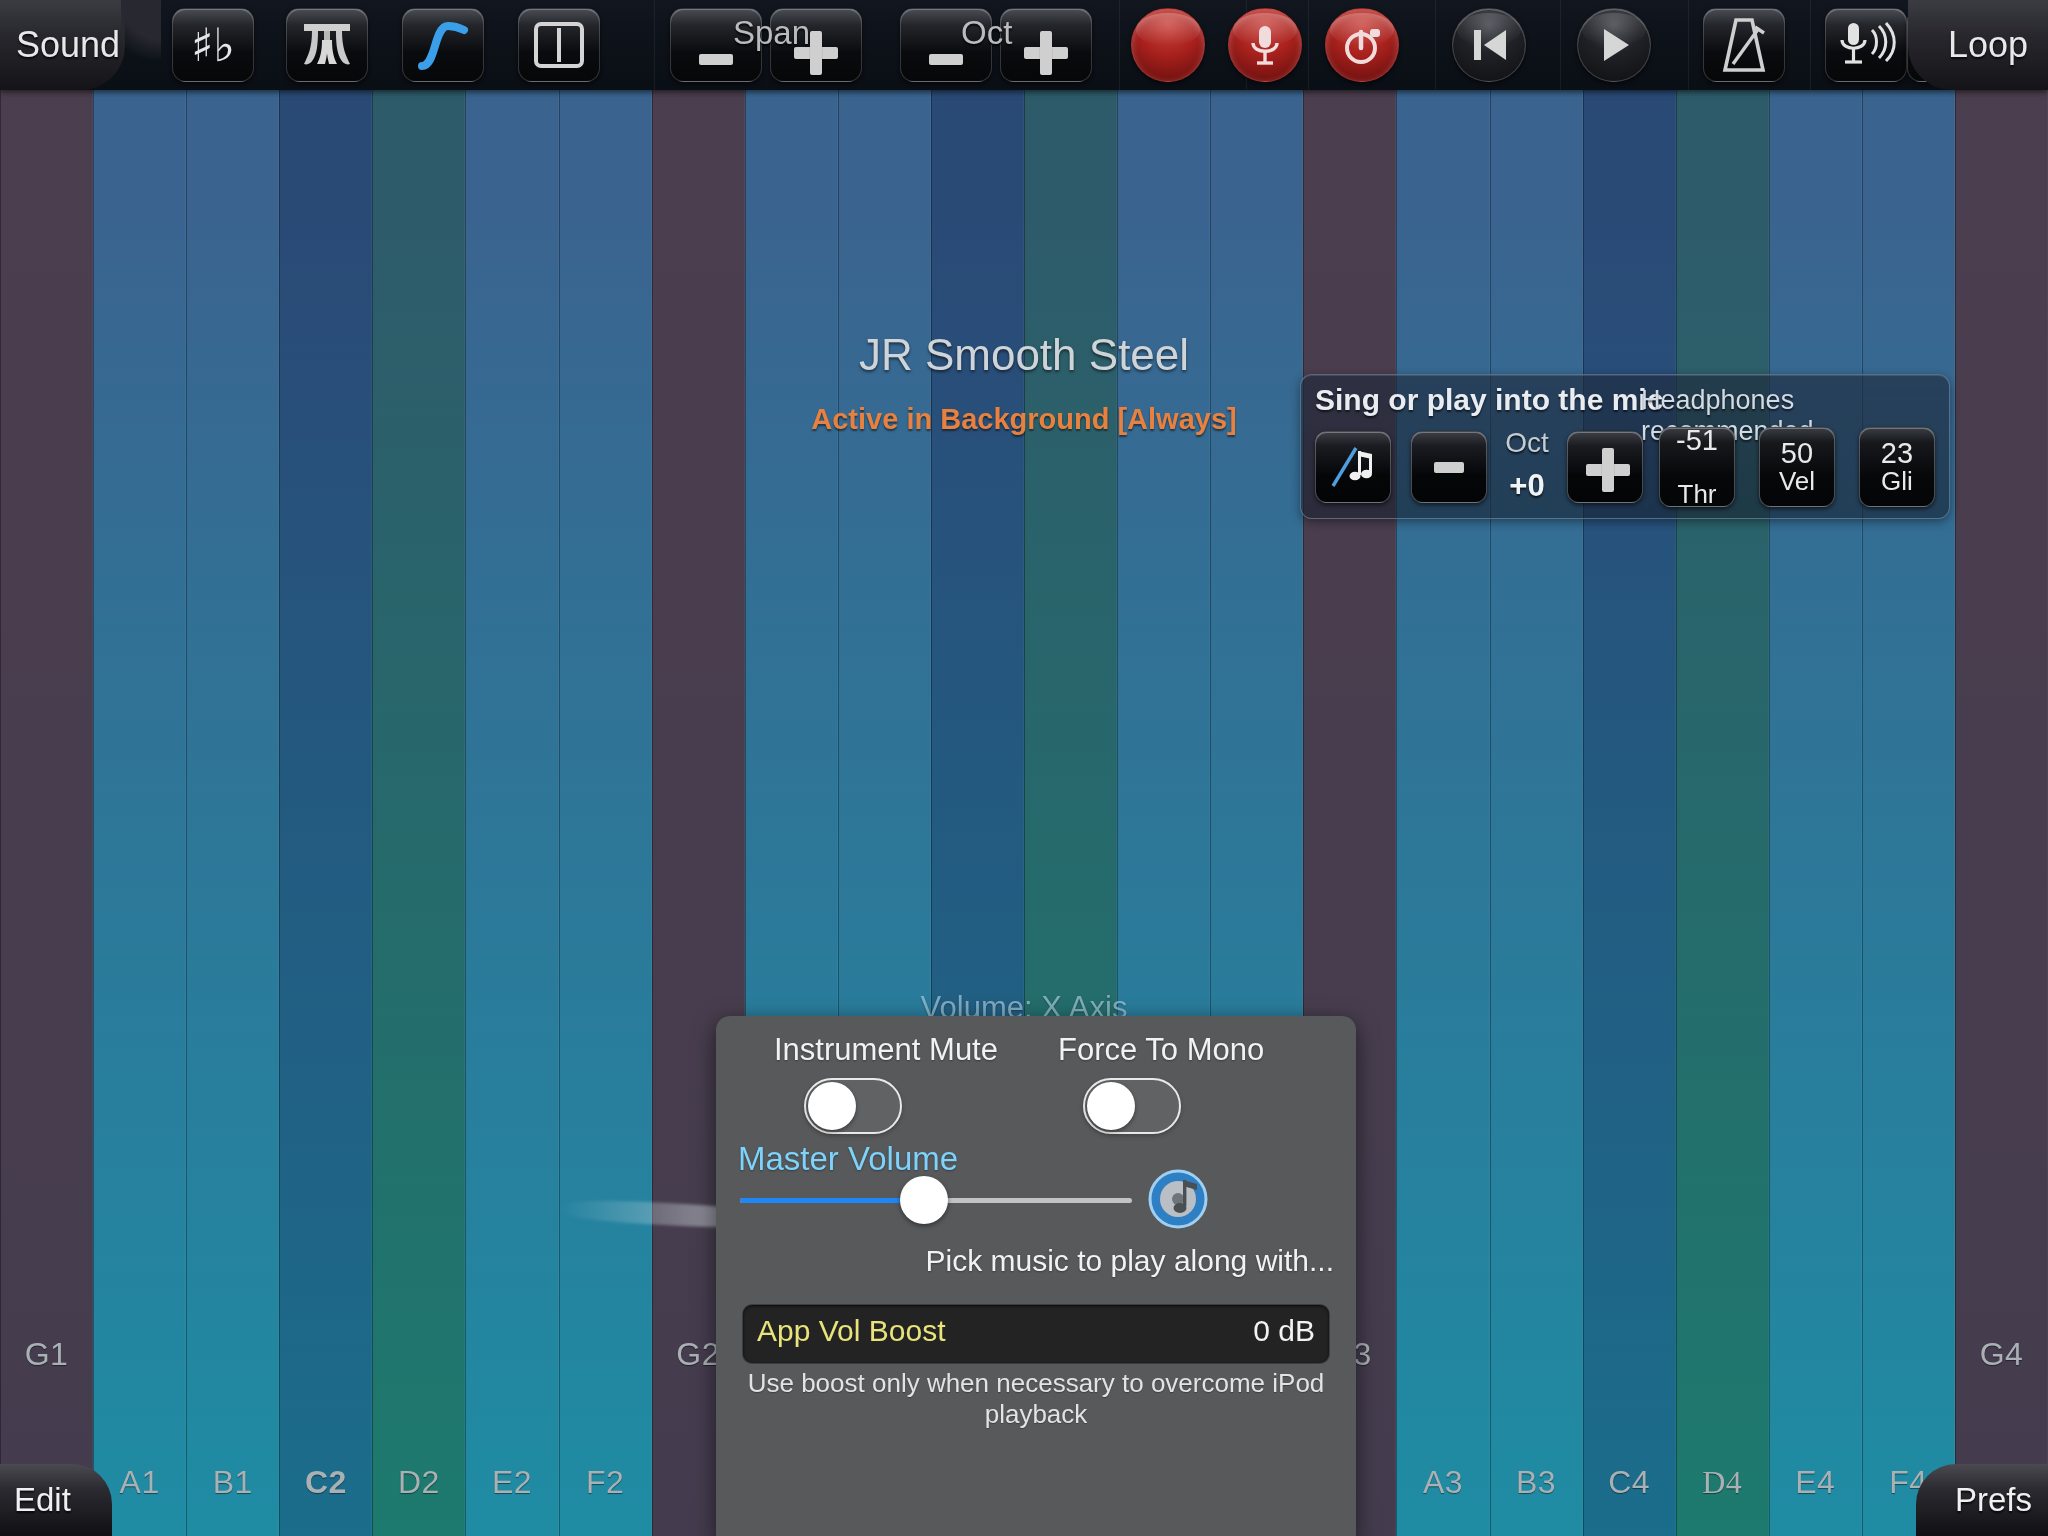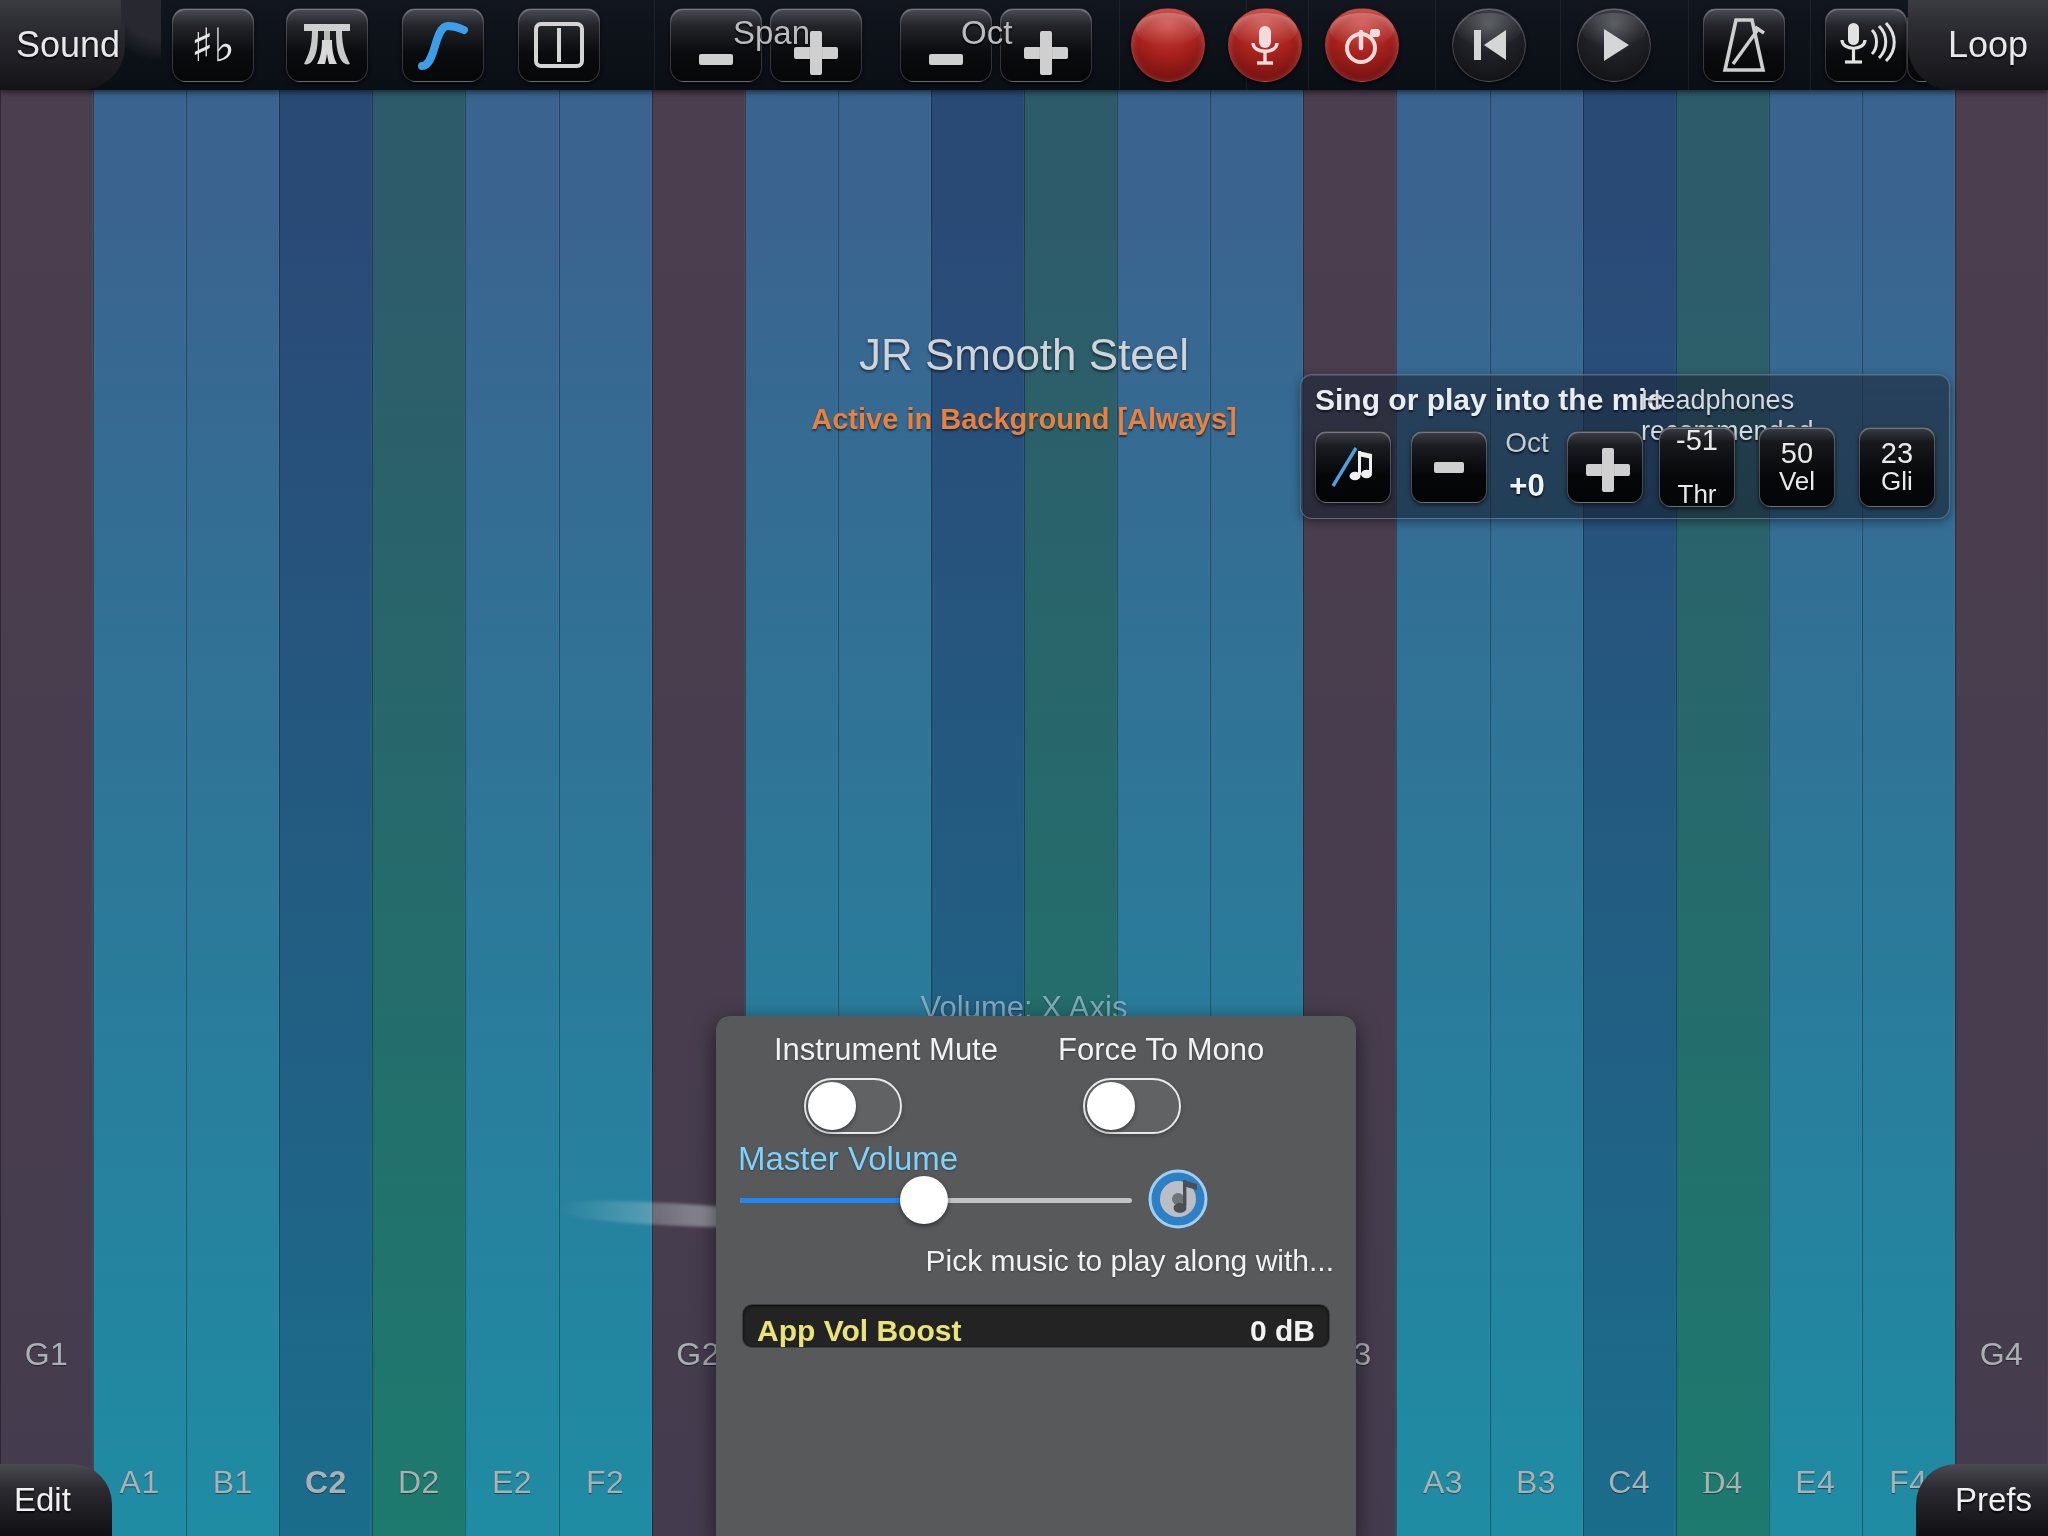--- a/index.html
+++ b/index.html
@@ -110,23 +110,23 @@
     text-shadow:0 1px 2px rgba(0,0,0,.35); }
   #mv-slider { position:absolute; left:24px; top:182px; width:392px; height:5px;
     background:#c3c3c3; border-radius:3px; }
   #mv-fill { position:absolute; left:0; top:0; height:5px; background:#1f86f5; border-radius:3px; }
   #mv-knob { position:absolute; top:-22px; width:48px; height:48px; border-radius:50%;
     background:#fff; box-shadow:0 2px 5px rgba(0,0,0,.45); }
   #pickmusic-icon { position:absolute; left:431px; top:152px; width:62px; height:62px; }
   #pickmusic-label { position:absolute; left:22px; top:228px; width:596px; text-align:right;
     font-size:30px; color:#f2f2f2; text-shadow:0 1px 2px rgba(0,0,0,.35); }
 
-  #boost-field { position:absolute; left:26px; top:288px; width:588px; height:44px;
+  #boost-field { position:absolute; left:26px; top:288px; width:588px; height:60px;
     border-radius:10px; background:#232323; border:1px solid rgba(255,255,255,.12);
-    box-shadow:inset 0 1px 3px rgba(0,0,0,.7);font-weight:bold; }
+    box-shadow:inset 0 1px 3px rgba(0,0,0,.7); }
   #boost-name { position:absolute; left:14px; top:9px; font-size:30px; color:#e8e37a; }
   #boost-value { position:absolute; right:14px; top:9px; font-size:30px; color:#f2f2f2; }
   #boost-hint { position:absolute; left:10px; top:352px; width:620px; text-align:center;
     font-size:26px; color:#e3e3e3; text-shadow:0 1px 1px rgba(0,0,0,.3); }
   #dlg-pointer { position:absolute; left:1003px; top:1487px; width:0; height:0; z-index:59;
     border-left:30px solid transparent; border-right:30px solid transparent;
     border-top:34px solid #d3d9dc; filter:drop-shadow(0 2px 3px rgba(0,0,0,.5)); }
 
   
   .bottom-tab { position:absolute; bottom:0; height:72px; z-index:55;
@@ -417,20 +417,21 @@
           <rect x="36" y="12" width="3.4" height="26" fill="#4a4f53"></rect>
           <ellipse cx="33" cy="40" rx="6.5" ry="5" fill="#4a4f53"></ellipse>
         </svg>
       </div>
       <div id="pickmusic-label">Pick music to play along with...</div>
 
       <div id="boost-field">
         <div id="boost-name">App Vol Boost</div>
         <div id="boost-value">0 dB</div>
       </div>
+      <div id="boost-hint">Use boost only when necessary to overcome iPod playback</div>
       <div style="height:392px;"></div>
     </div>
 
   </div>
 
   <div class="bottom-tab" id="edit-tab">
     <span>Edit</span>
   </div>
   <div class="bottom-tab" id="prefs-tab">
     <span>Prefs</span>

